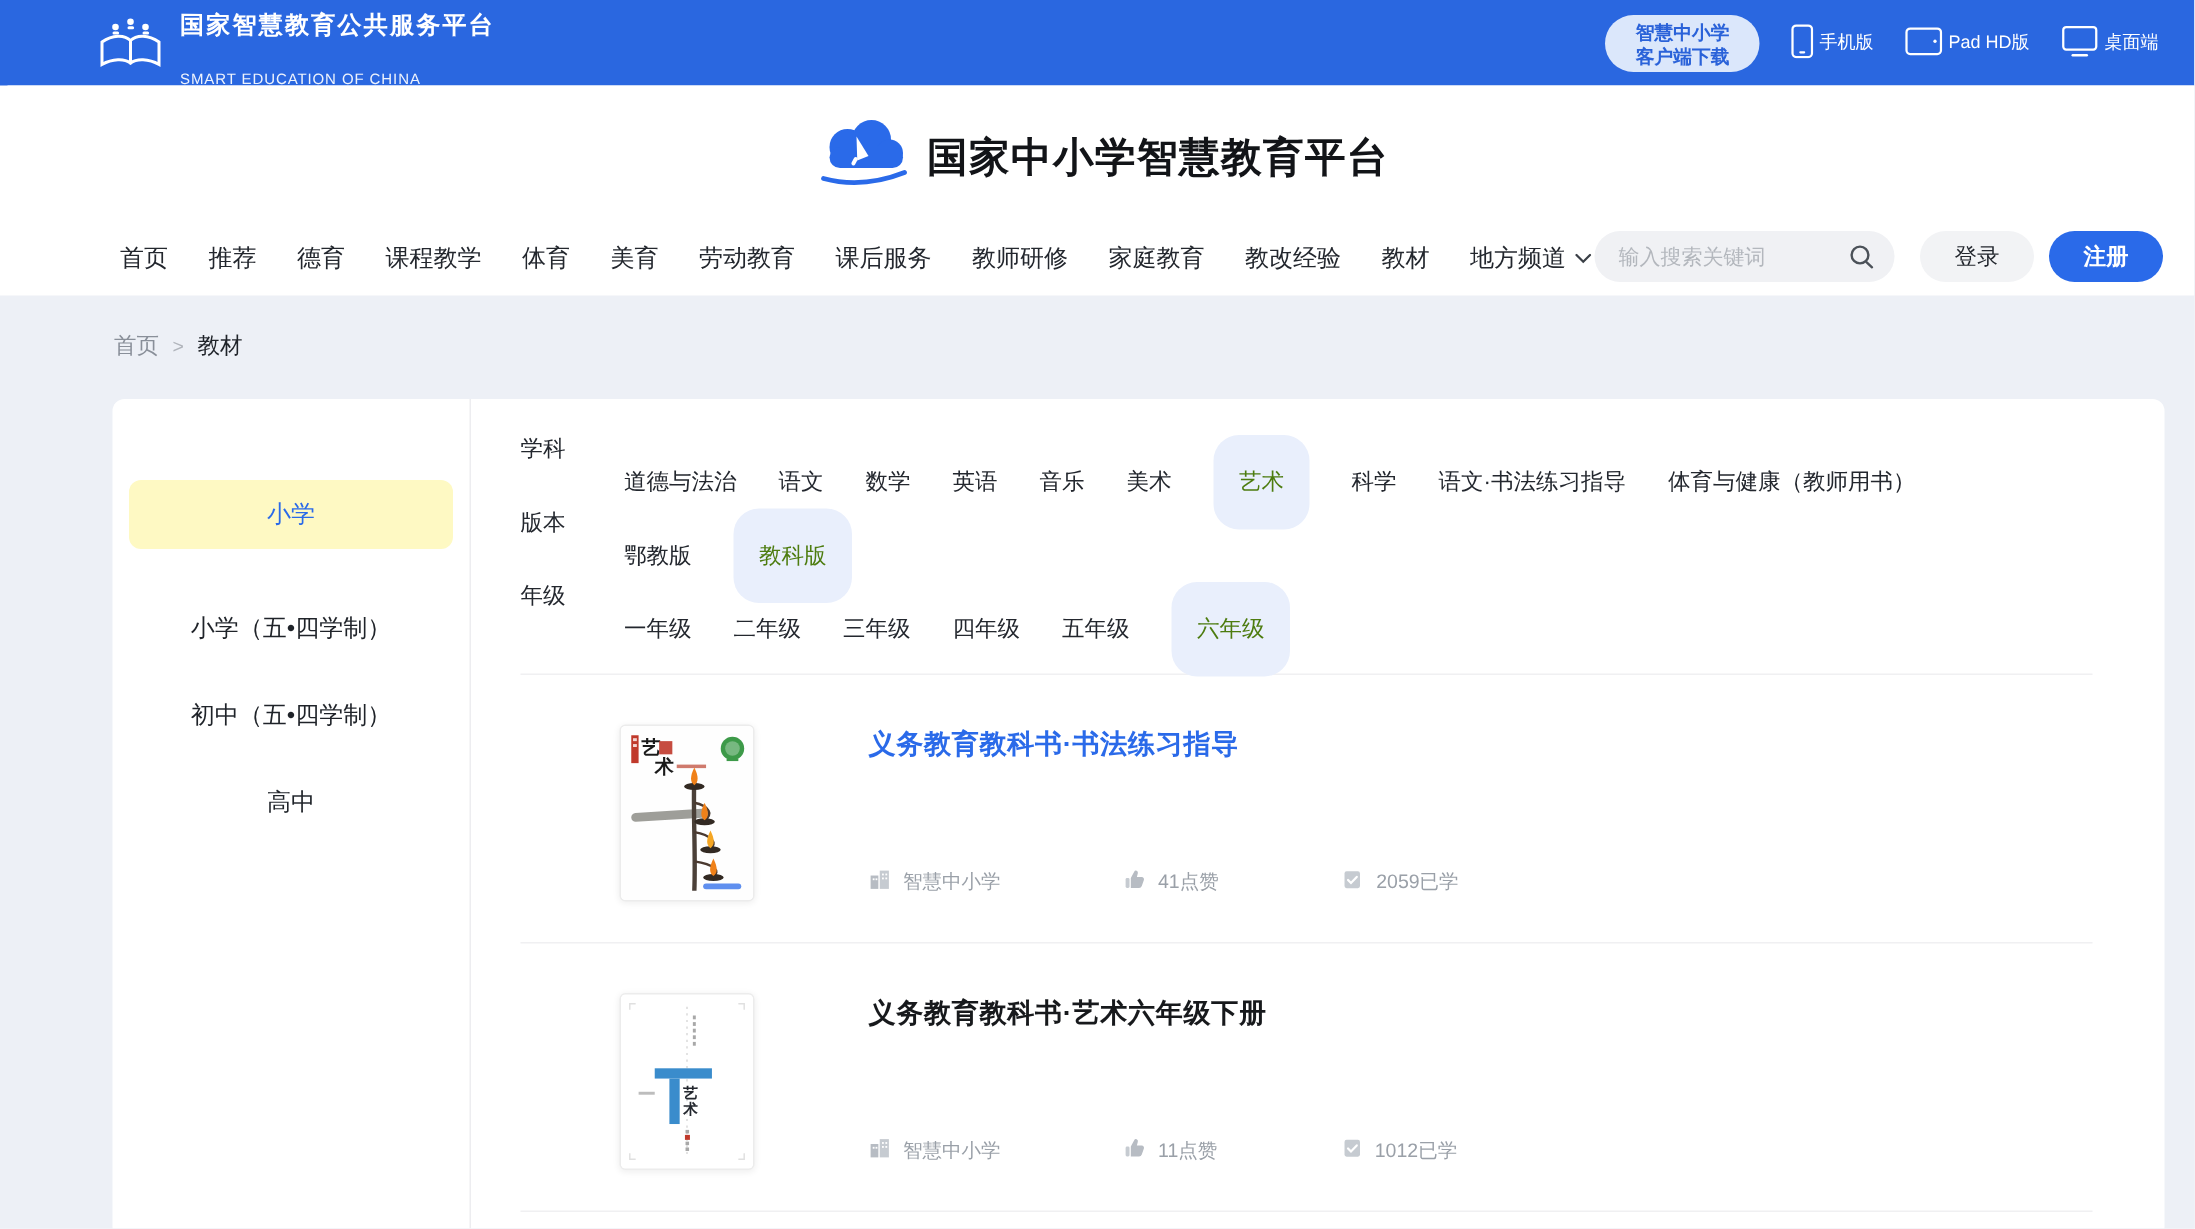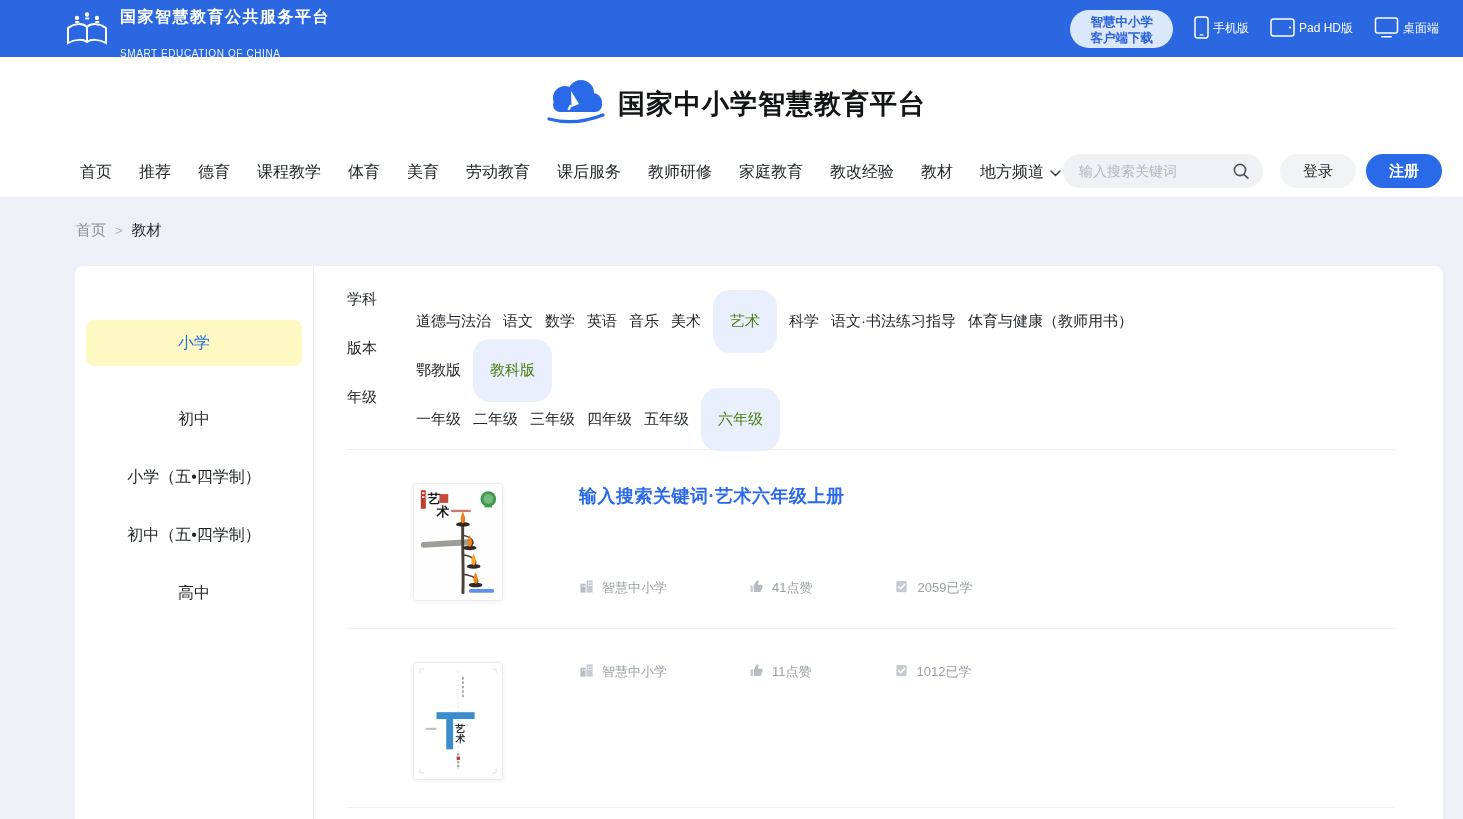--- a/index.html
+++ b/index.html
@@ -42,21 +42,21 @@
   
   .side { width:238px; padding:28px 11px 0; flex-shrink:0; }
   .side-title { font-size:17px; font-weight:bold; color:#17191c; padding-left:2px; }
   .side-item { height:58px; display:flex; align-items:center; justify-content:center; font-size:16px; color:#1f2329; cursor:pointer; }
   .side-item.active { height:46px; margin-top:26px; margin-bottom:24px; background:#fef9c3; color:#2a6ae9; border-radius:8px; }
 
   
   .mainarea { flex:1; border-left:1px solid #ededf0; padding:24px 48px 0 33px; min-width:0; }
   .filter-row { height:49px; display:flex; align-items:flex-start; font-size:15px; color:#23272e; }
   .filter-label { width:69px; flex-shrink:0; }
-  .opts { display:flex; gap:12px; align-items:center; }
+  .opts { display:flex; gap:28px; align-items:center; }
   .opt { cursor:pointer; white-space:nowrap; }
   .opt.active { background:#e9effc; color:#4d7c0f; padding:22px 17px; border-radius:17px; }
   .list-divider { height:1px; background:#f0f0f2; margin-top:12px; }
   .row-divider { height:1px; background:#f0f0f2; }
 
   .book-row { display:flex; padding:33px 0 27px 66px; }
   .cover { width:90px; height:118px; border-radius:4px; border:1px solid #ececec; box-shadow:0 1px 5px rgba(0,0,0,.07); background:#fff; flex-shrink:0; cursor:pointer; overflow:hidden; }
   .book-info { margin-left:76px; height:118px; display:flex; flex-direction:column; justify-content:space-between; padding-top:1px; }
   .book-title { font-size:18px; font-weight:bold; color:#17191c; cursor:pointer; letter-spacing:.5px; }
   .book-title.hl { color:#2a6ae9; }
@@ -187,21 +187,20 @@
     <div class="breadcrumb">
       <span>首页</span>
       <span class="sep">&gt;</span>
       <span class="current">教材</span>
     </div>
 
     <div class="card">
 
       <aside class="side">
         <div class="side-item active">小学</div>
-        <div class="side-item">初中</div>
         <div class="side-item">小学（五•四学制）</div>
         <div class="side-item">初中（五•四学制）</div>
         <div class="side-item">高中</div>
       </aside>
 
       <main class="mainarea">
 
         <div class="filter-row">
           <span class="filter-label">学科</span>
           <span class="opts">
@@ -264,21 +263,21 @@
               <ellipse cx="61" cy="84" rx="7" ry="2.4" fill="#332a23"></ellipse>
               <ellipse cx="63" cy="103" rx="7" ry="2.4" fill="#332a23"></ellipse>
               <path d="M50 28 C47 34 47 38 50 40 C53 38 53 34 50 28" fill="#f08119"></path>
               <path d="M57 52 C54 58 54 62 57 64 C60 62 60 58 57 52" fill="#f08119"></path>
               <path d="M61 71 C58 77 58 81 61 83 C64 81 64 77 61 71" fill="#f5a623"></path>
               <path d="M63 90 C60 96 60 100 63 102 C66 100 66 96 63 90" fill="#f08119"></path>
               <rect x="56" y="107" width="26" height="4" rx="2" fill="#2a6ae9" opacity=".75"></rect>
             </svg>
           </div>
           <div class="book-info">
-            <div class="book-title hl">输入搜索关键词·艺术六年级上册</div>
+            <div class="book-title hl">义务教育教科书·书法练习指导</div>
             <div class="meta">
               <span class="meta-item">
                 <span>
                   <svg width="15" height="15" viewBox="0 0 16 16">
                       <rect x="1.5" y="5" width="5.5" height="9.5" fill="#b7bcc3"></rect>
                       <rect x="8" y="1.5" width="6.5" height="13" fill="#c6cbd1"></rect>
                       <rect x="9.6" y="3.6" width="1.3" height="1.3" fill="#fff"></rect>
                       <rect x="12" y="3.6" width="1.3" height="1.3" fill="#fff"></rect>
                       <rect x="9.6" y="6.4" width="1.3" height="1.3" fill="#fff"></rect>
                       <rect x="12" y="6.4" width="1.3" height="1.3" fill="#fff"></rect>
@@ -335,20 +334,21 @@
               <rect x="12" y="66" width="11" height="2" fill="#bdbdbd"></rect>
               <g fill="#a8a8a8">
                 <rect x="44" y="92" width="2.4" height="2.4"></rect>
                   <rect x="44" y="100" width="2.4" height="2.4"></rect>
                   <rect x="44" y="104" width="2.4" height="2.4"></rect>
               </g>
               <rect x="43.6" y="95.4" width="3.4" height="3.4" fill="#c0392b"></rect>
             </svg>
           </div>
           <div class="book-info">
+            <div class="book-title">义务教育教科书·艺术六年级下册</div>
             <div class="meta">
               <span class="meta-item">
                 <span>
                   <svg width="15" height="15" viewBox="0 0 16 16">
                       <rect x="1.5" y="5" width="5.5" height="9.5" fill="#b7bcc3"></rect>
                       <rect x="8" y="1.5" width="6.5" height="13" fill="#c6cbd1"></rect>
                       <rect x="9.6" y="3.6" width="1.3" height="1.3" fill="#fff"></rect>
                       <rect x="12" y="3.6" width="1.3" height="1.3" fill="#fff"></rect>
                       <rect x="9.6" y="6.4" width="1.3" height="1.3" fill="#fff"></rect>
                       <rect x="12" y="6.4" width="1.3" height="1.3" fill="#fff"></rect>

